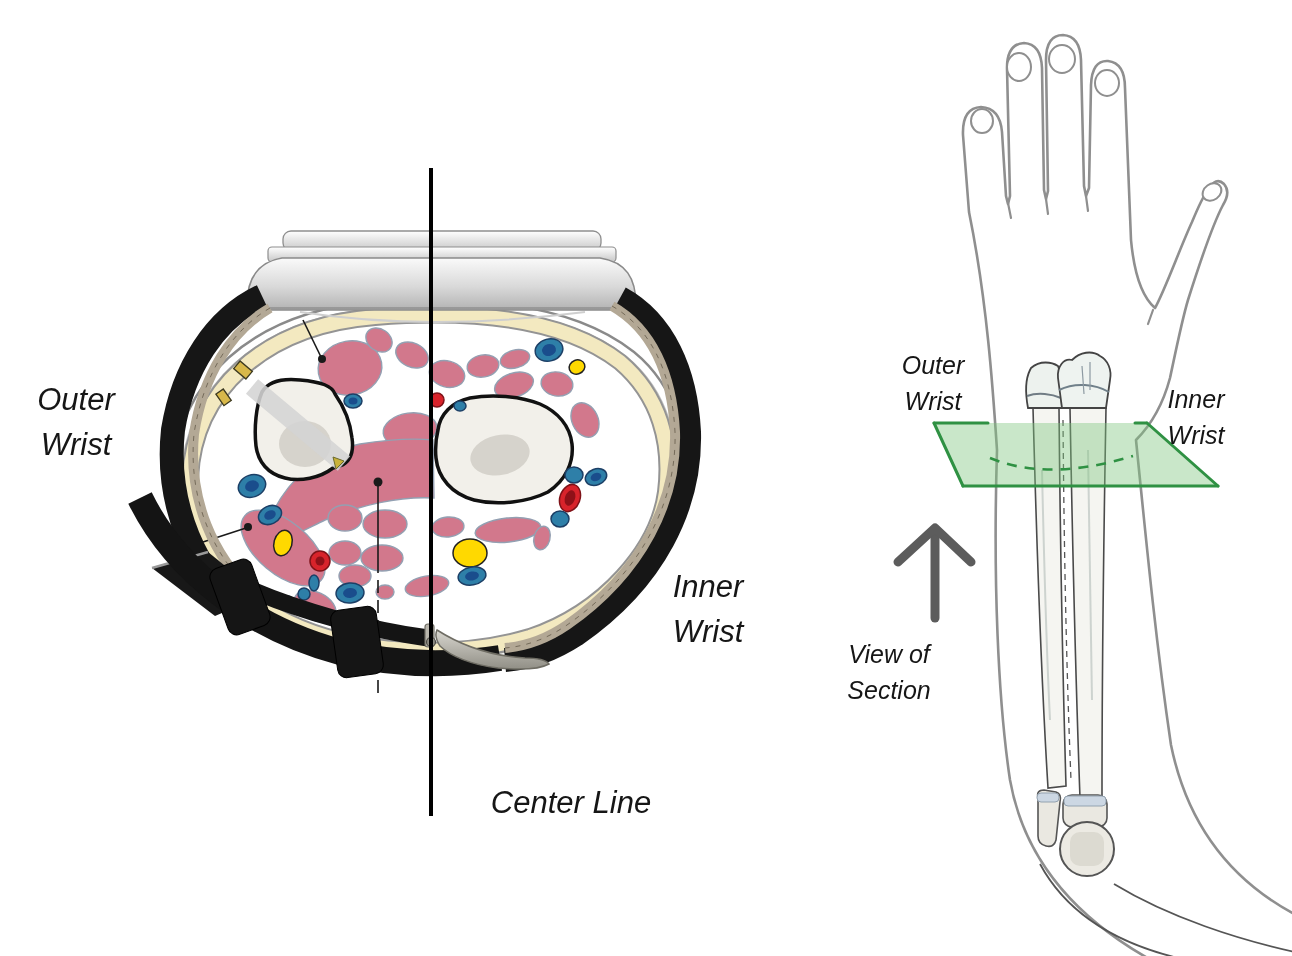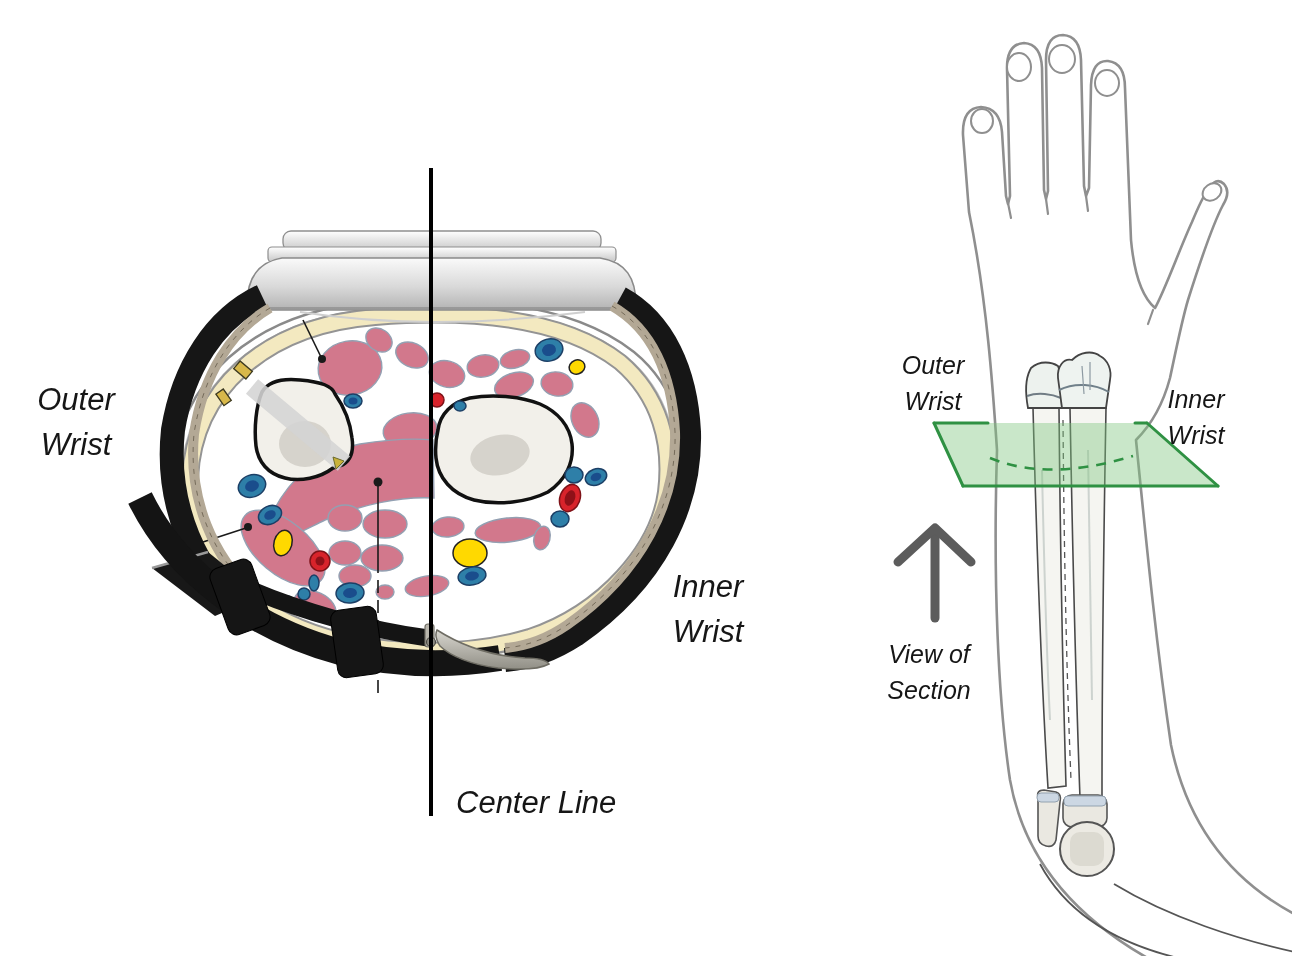--- a/index.html
+++ b/index.html
@@ -2,21 +2,21 @@
 <html><head>
 <meta charset="utf-8">
 <style>
   html,body{margin:0;padding:0;background:#ffffff;}
   .stage{position:relative;width:1292px;height:956px;background:#ffffff;overflow:hidden;
          font-family:"Liberation Sans", sans-serif;}
   svg{position:absolute;left:0;top:0;}
   .lbl{position:absolute;color:#161616;font-weight:500;font-style:italic;}
   .lbl-big{font-size:31px;line-height:1.45;text-align:center;}
   .lbl-sm{font-size:25px;line-height:1.44;text-align:center;}
-  .lbl-left{text-align:left;white-space:nowrap;}
+  .lbl-left{text-align:center;white-space:nowrap;}
   .m{fill:#d2788c;stroke:#93a0b2;stroke-width:1.4;}
   .v{fill:#2e7fa8;stroke:#1c3f66;stroke-width:1.5;}
   .vi{fill:#1a4d8c;stroke:none;}
   .a{fill:#d8232b;stroke:#7e1218;stroke-width:1.5;}
   .n{fill:#ffd900;stroke:#222;stroke-width:1.5;}
   .bone{fill:#f2f0ea;stroke:#111;stroke-width:3.5;}
   .bonegray{fill:#d6d3cc;stroke:none;}
   .handline{fill:none;stroke:#8f8f8f;stroke-width:2.6;stroke-linecap:round;stroke-linejoin:round;}
   .armbone{fill:#f5f5f1;stroke:#4a4a4a;stroke-width:1.6;}
   .leader{stroke:#1a1a1a;stroke-width:1.6;fill:none;}
@@ -250,14 +250,14 @@
   <div class="lbl lbl-big" style="left:15px;top:378px;width:122px;">Outer Wrist</div>
 
   <div class="lbl lbl-big" style="left:647px;top:565px;width:122px;">Inner Wrist</div>
 
   <div class="lbl lbl-big lbl-left" style="left:456px;top:781px;width:230px;">Center Line</div>
 
   <div class="lbl lbl-sm" style="left:873px;top:347px;width:120px;">Outer Wrist</div>
 
   <div class="lbl lbl-sm" style="left:1146px;top:381px;width:100px;">Inner Wrist</div>
 
-  <div class="lbl lbl-sm" style="left:869px;top:636px;width:120px;">View of Section</div>
+  <div class="lbl lbl-sm" style="left:829px;top:636px;width:120px;">View of Section</div>
 </div>
 
 </body></html>

